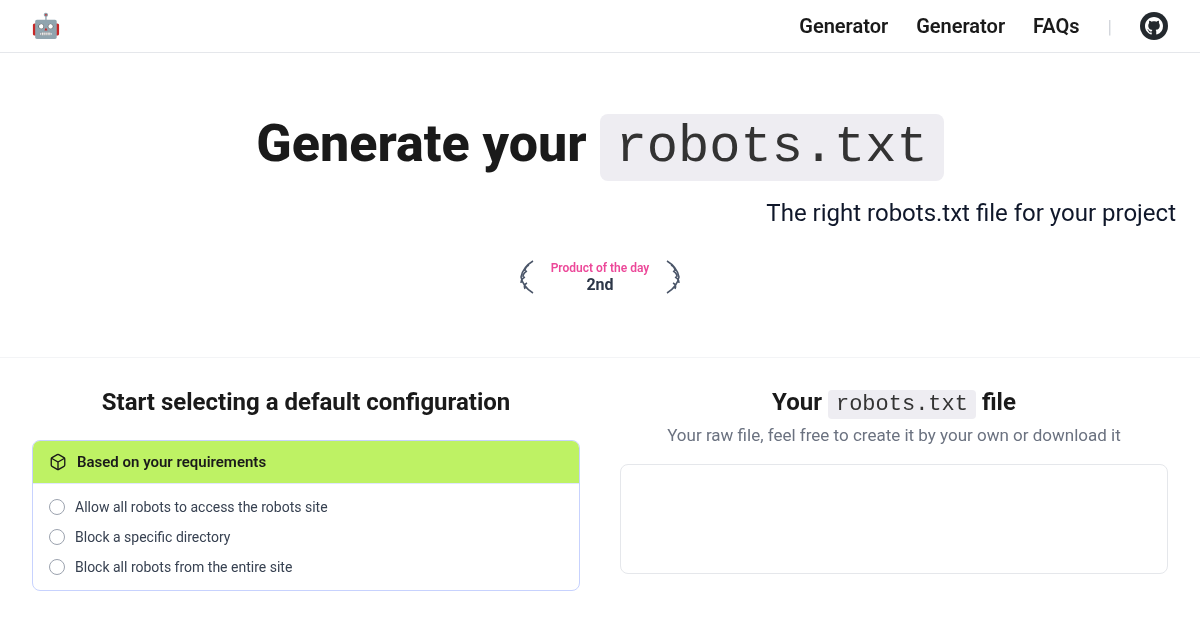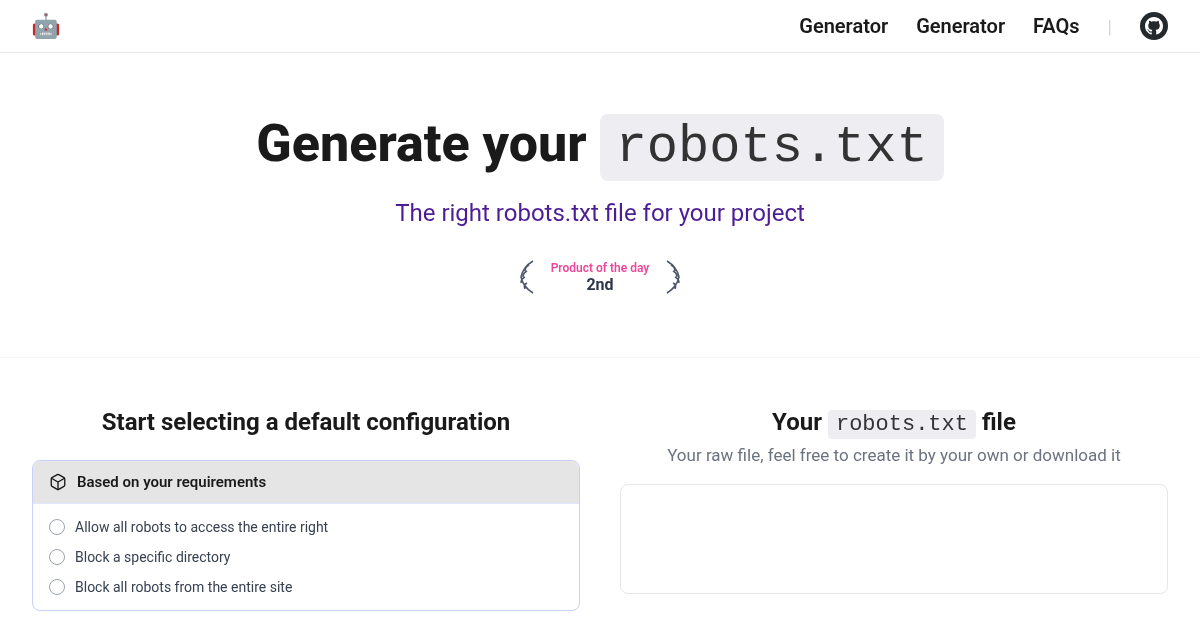--- a/index.html
+++ b/index.html
@@ -9,38 +9,38 @@
     .logo { width: 28px; height: 28px; font-size: 24px; display: flex; align-items: center; justify-content: center; }
     .nav { display: flex; align-items: center; gap: 28px; }
     .nav-link { font-weight: 600; font-size: 20px; color: #1a1a1a; cursor: pointer; }
     .nav-divider { color: #d1d5db; font-size: 18px; }
     .github-icon { width: 28px; height: 28px; border-radius: 50%; background: #24292e; display: flex; align-items: center; justify-content: center; cursor: pointer; }
     .github-icon svg { width: 18px; height: 18px; fill: #fff; }
     
     .hero { text-align: center; padding: 60px 24px 40px; }
     .hero-title { font-size: 52px; font-weight: 800; color: #1a1a1a; line-height: 1.2; }
     .hero-title .code { font-family: 'Courier New', monospace; font-weight: 400; background: #eeedf2; padding: 4px 16px; border-radius: 8px; color: #333; }
-    .hero-subtitle { font-size: 24px; color: #4c1d95; margin-top: 20px; font-weight: 400; }
+    .hero-subtitle { font-size: 24px; color: #0f172a; margin-top: 20px; font-weight: 400; text-align: right; }
     
     .badge { display: flex; align-items: center; justify-content: center; gap: 12px; margin-top: 30px; }
     .laurel { color: #4a5568; fill: #4a5568; }
     .badge-text { text-align: center; }
     .badge-label { font-size: 12px; font-weight: 600; color: #ec4899; }
     .badge-rank { font-size: 16px; font-weight: 700; color: #2d3748; }
     
     .content { display: flex; gap: 40px; padding: 30px 32px 0; border-top: 1px solid #f3f4f6; margin-top: 20px; }
     .left-col { flex: 1; }
     .right-col { flex: 1; }
     
-    .section-title { font-size: 24px; font-weight: 700; color: #1a1a1a; text-align: center; margin-bottom: 24px; margin-top: 20px; }
+    .section-title { font-size: 24px; font-weight: 700; color: #1a1a1a; text-align: center; margin-bottom: 24px; }
     .section-title .code-sm { font-family: 'Courier New', monospace; font-weight: 400; background: #eeedf2; padding: 2px 8px; border-radius: 4px; color: #333; font-size: 22px; }
     .section-sub { font-size: 17px; color: #6b7280; text-align: center; margin-top: -16px; margin-bottom: 19px; }
     
     .config-box { border: 1px solid #c7d2fe; border-radius: 8px; overflow: hidden; }
-    .config-header { background: #e5e5e5; padding: 12px 16px; display: flex; align-items: center; gap: 10px; border-bottom: 1px solid #e0e7ff; }
+    .config-header { background: #bef264; padding: 12px 16px; display: flex; align-items: center; gap: 10px; border-bottom: 1px solid #e0e7ff; }
     .config-header-icon { width: 18px; height: 18px; }
     .config-header-text { font-weight: 600; font-size: 15px; color: #1a1a1a; }
     .radio-list { padding: 8px 0; }
     .radio-item { display: flex; align-items: center; gap: 10px; padding: 7px 16px; cursor: pointer; }
     .radio-circle { width: 16px; height: 16px; border: 1.5px solid #9ca3af; border-radius: 50%; flex-shrink: 0; }
     .radio-label { font-size: 14px; color: #374151; }
     
     .output-box { border: 1px solid #e5e7eb; border-radius: 8px; min-height: 110px; background: #fff; }
   </style>
 </head>
@@ -87,21 +87,21 @@
       <div class="config-header">
         <svg class="config-header-icon" viewBox="0 0 24 24" fill="none" stroke="#1a1a1a" stroke-width="1.8">
             <path d="M21 16V8a2 2 0 00-1-1.73l-7-4a2 2 0 00-2 0l-7 4A2 2 0 003 8v8a2 2 0 001 1.73l7 4a2 2 0 002 0l7-4A2 2 0 0021 16z"></path>
             <path d="M3.27 6.96L12 12.01l8.73-5.05M12 22.08V12"></path>
           </svg>
         <span class="config-header-text">Based on your requirements</span>
       </div>
       <div class="radio-list">
         <div class="radio-item">
           <span class="radio-circle"></span>
-          <span class="radio-label">Allow all robots to access the entire right</span>
+          <span class="radio-label">Allow all robots to access the robots site</span>
         </div>
         <div class="radio-item">
           <span class="radio-circle"></span>
           <span class="radio-label">Block a specific directory</span>
         </div>
         <div class="radio-item">
           <span class="radio-circle"></span>
           <span class="radio-label">Block all robots from the entire site</span>
         </div>
       </div>

